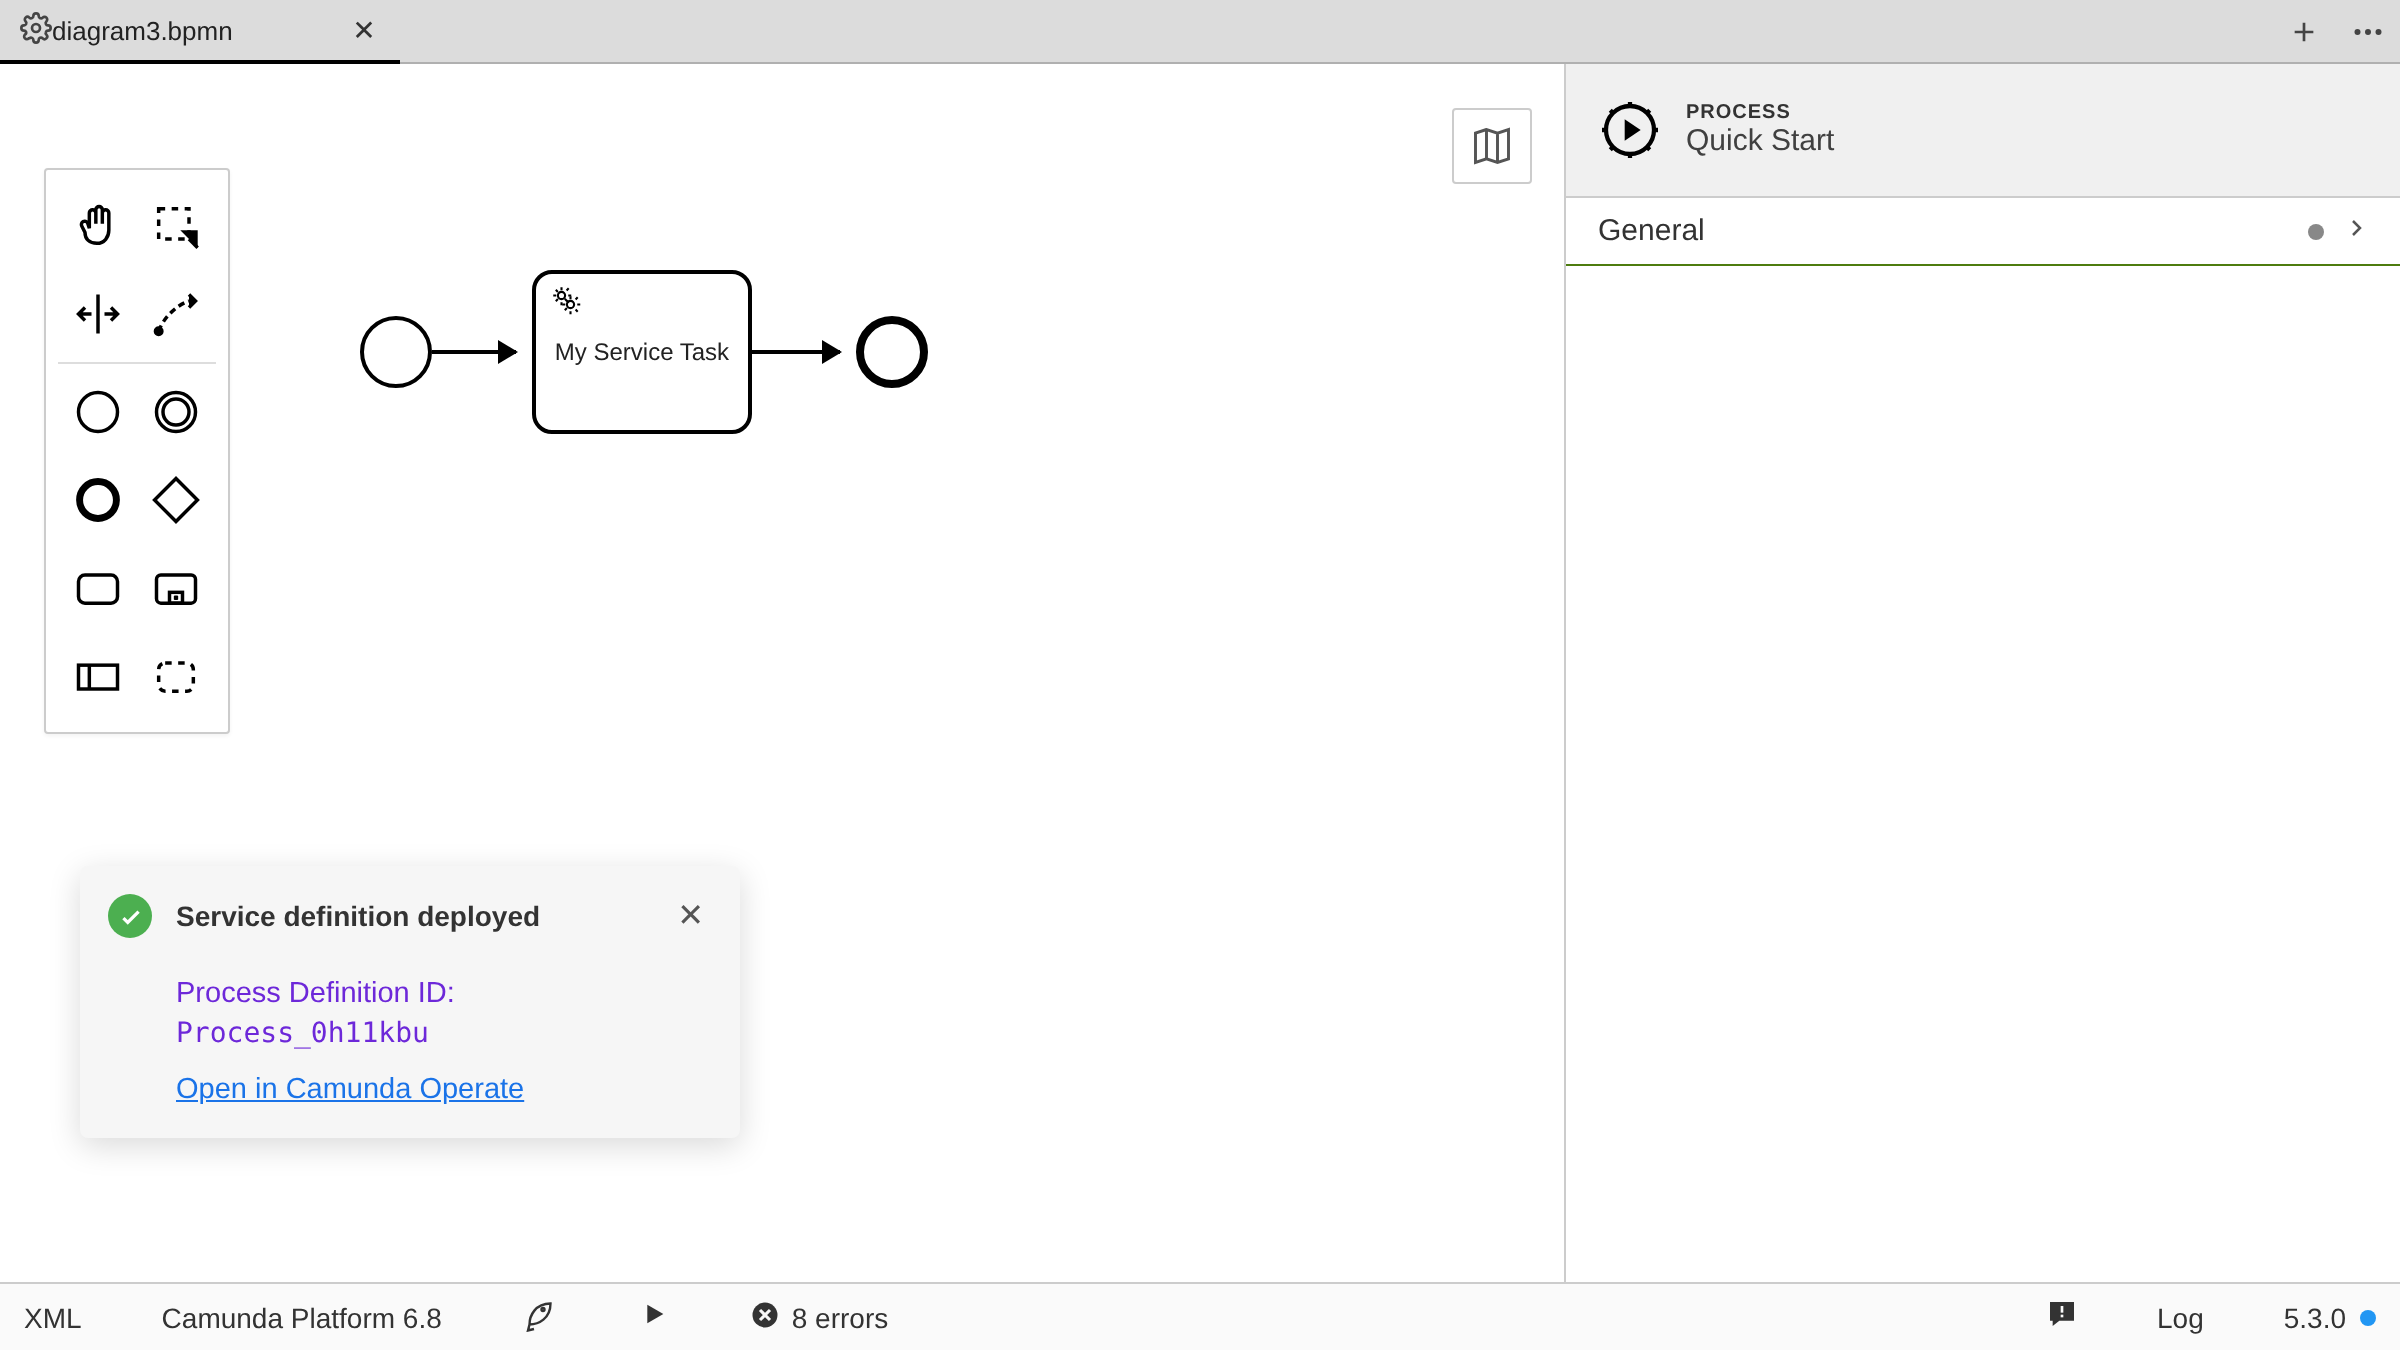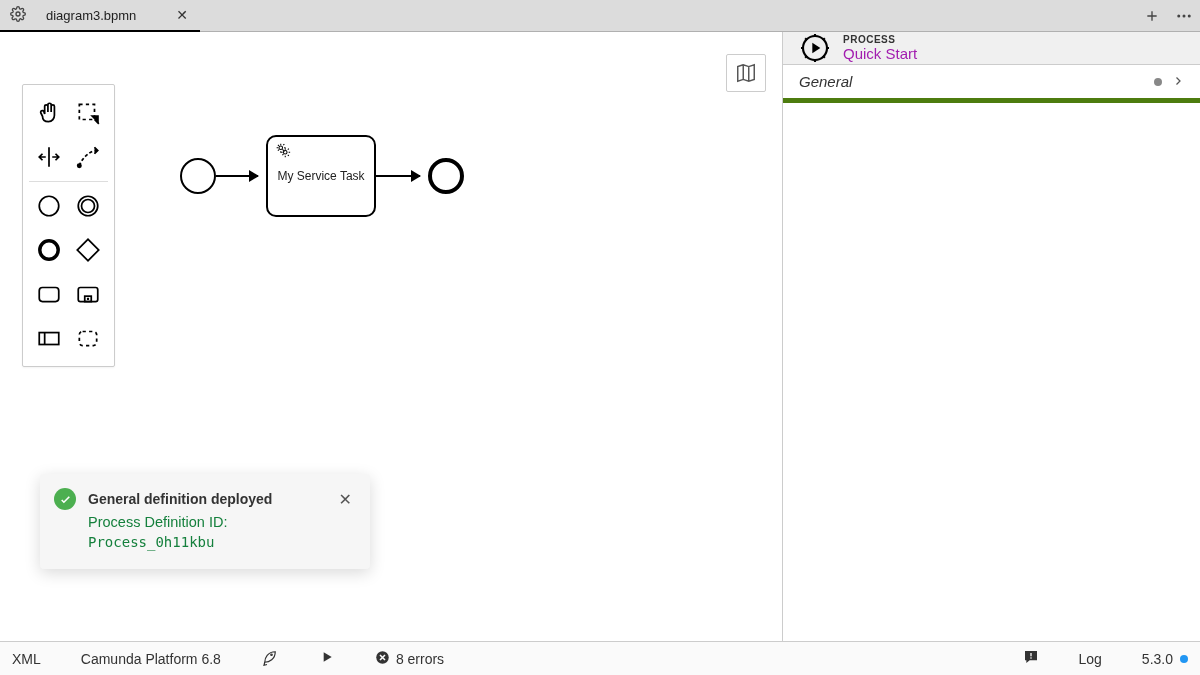--- a/index.html
+++ b/index.html
@@ -19,21 +19,21 @@
   .tabbar {
     height: 32px;
     background: #dcdcdc;
     display: flex;
     align-items: stretch;
     border-bottom: 1px solid #b0b0b0;
   }
   .tab {
     display: flex;
     align-items: center;
-    gap: 20px;
+    gap: 0;
     padding: 0 10px;
     background: #dcdcdc;
     min-width: 200px;
     position: relative;
     cursor: pointer;
   }
   .tab .tab-label { flex:1; font-size:13px; color:#222; }
   .tab.active {
     background: #dcdcdc;
   }
@@ -151,37 +151,36 @@
     width:418px;
     border-left:1px solid #ccc;
     display:flex;
     flex-direction:column;
     background:#fff;
   }
   .rp-header {
     display:flex;
     align-items:center;
     gap:12px;
-    padding:0 16px;
+    padding:17px 16px;
     background:#f0f0f0;
     border-bottom:1px solid #ccc;
   }
   .rp-header-icon { width:32px; height:32px; }
   .rp-header-text .subtitle { font-size:10px; font-weight:700; letter-spacing:0.5px; color:#333; }
-  .rp-header-text .title { font-size:15px; color:#a21caf; }
+  .rp-header-text .title { font-size:15px; color:#404040; }
   .rp-section {
     display:flex;
     align-items:center;
     justify-content:space-between;
     padding:8px 16px;
-    border-bottom:5px solid #4d7c0f;
+    border-bottom:1px solid #4d7c0f;
     cursor:pointer;
     font-size:15px;
     color:#333;
-    font-style:italic;
   }
   .rp-section .right { display:flex; align-items:center; gap:10px; color:#777; }
   .rp-dot { width:8px; height:8px; border-radius:50%; background:#888; }
 
   
   .toast {
     position:absolute;
     left:40px; bottom:72px;
     width:330px;
     background:#f6f6f6;
@@ -190,21 +189,21 @@
     padding:14px 14px 16px 14px;
   }
   .toast-row1 { display:flex; align-items:center; gap:12px; }
   .toast-check {
     width:22px; height:22px; border-radius:50%;
     background:#4caf50; display:flex; align-items:center; justify-content:center;
     color:#fff; flex-shrink:0;
   }
   .toast-title { font-weight:600; color:#333; flex:1; }
   .toast-close { color:#555; cursor:pointer; font-size:16px; padding:0 4px; }
-  .toast-body { margin-left:34px; margin-top:2px; font-size:14.5px; color:#15803d; line-height:1.4; }
+  .toast-body { margin-left:34px; margin-top:18px; font-size:14.5px; color:#6d28d9; line-height:1.4; }
   .toast-body code { font-family: ui-monospace, Menlo, monospace; font-size:14px; }
   .toast-link { margin-left:34px; margin-top:8px; }
   .toast-link a { color:#1a73e8; text-decoration:underline; font-size:14.5px; }
 
   
   .statusbar {
     height:34px;
     border-top:1px solid #ccc;
     background:#fafafa;
     display:flex;
@@ -360,26 +359,29 @@
 
     <div class="bpmn-end" style="left:428px; top:126px;"></div>
 
     <div class="toast">
       <div class="toast-row1">
         <div class="toast-check">
           <svg width="13" height="13" viewBox="0 0 24 24" fill="none" stroke="#fff" stroke-width="3">
               <path d="M5 13l4 4 10-10"></path>
             </svg>
         </div>
-        <div class="toast-title">General definition deployed</div>
+        <div class="toast-title">Service definition deployed</div>
         <div class="toast-close">✕</div>
       </div>
       <div class="toast-body">
         <span>Process Definition ID:</span>
         <code>Process_0h11kbu</code>
+      </div>
+      <div class="toast-link">
+        <a href="#">Open in Camunda Operate</a>
       </div>
     </div>
 
   </div>
 
   <div class="right-panel">
     <div class="rp-header">
       <span class="rp-header-icon">
         <svg viewBox="0 0 24 24" width="32" height="32" fill="none" stroke="#000" stroke-width="1.6">
           <circle cx="12" cy="12" r="9"></circle>

